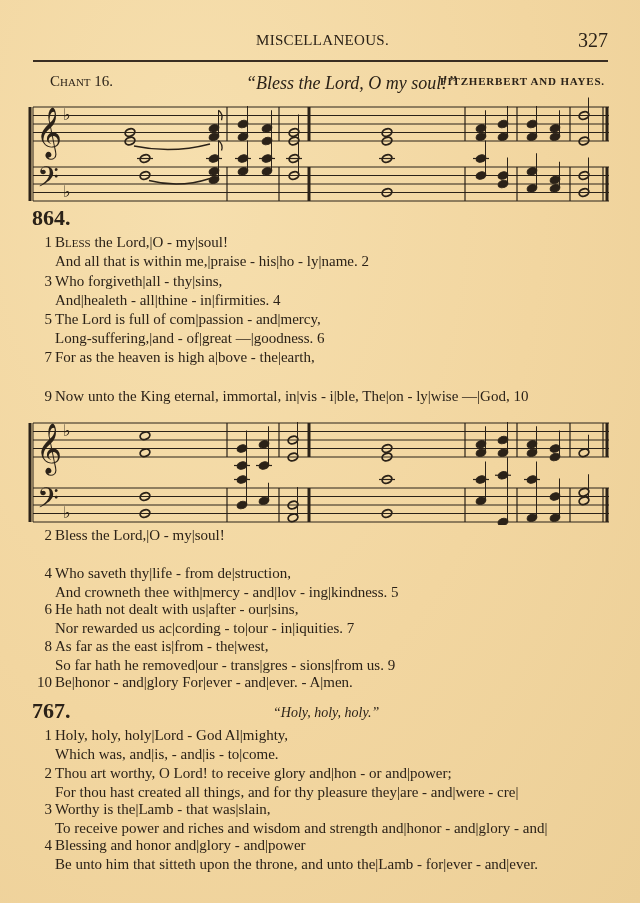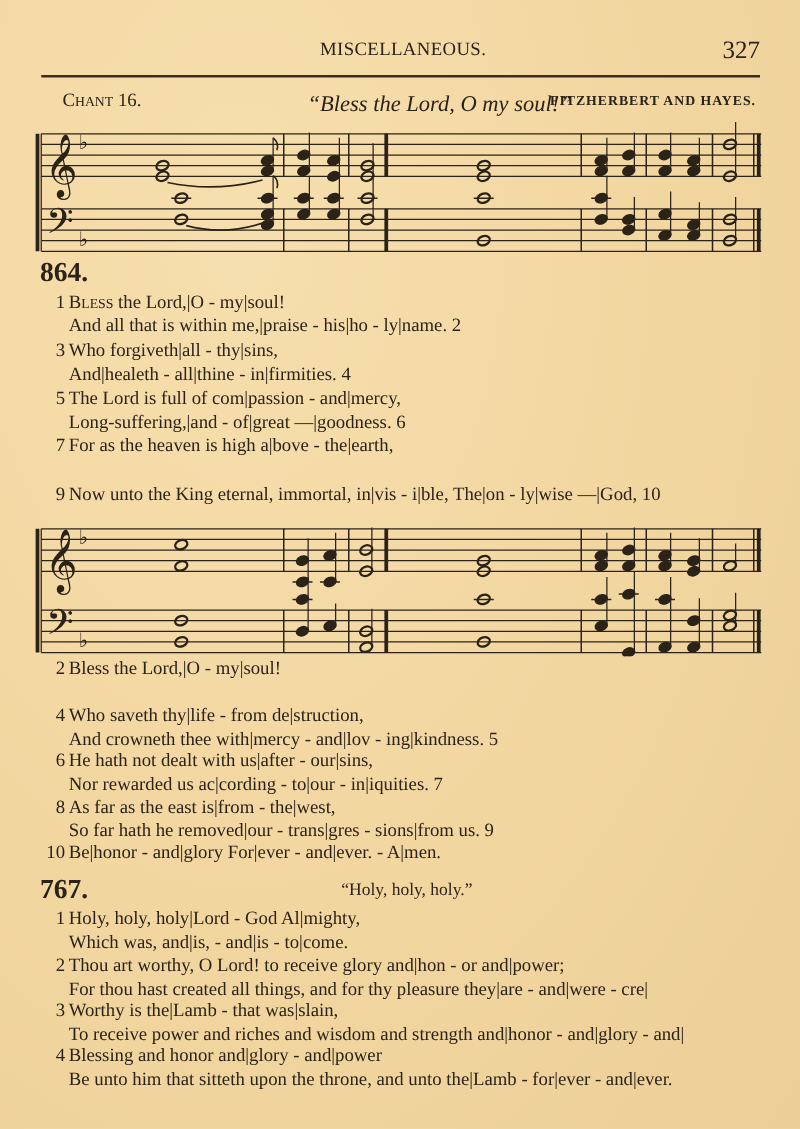--- a/index.html
+++ b/index.html
@@ -27,21 +27,21 @@
   .chant-head { top: 73px; left: 50px; width: 575px; height: 18px; font-size: 14px; }
   .chant-name { position: absolute; left: 0; top: 0; font-variant: small-caps; font-size: 15px; }
   .chant-title { position: absolute; left: 196px; top: 0; font-style: italic; font-size: 18px; }
   .chant-composer { position: absolute; left: 390px; top: 2px; font-variant: small-caps; font-size: 11px; letter-spacing: 0.8px; font-weight: bold; }
   svg.staff { position: absolute; left: 0; }
   .hymn-num { position: absolute; font-size: 22px; font-weight: bold; font-family: "Liberation Serif", serif; }
   .verse { position: absolute; font-size: 15px; line-height: 19px; white-space: nowrap; }
   .verse .n { position: absolute; left: -15px; width: 12px; text-align: right; }
   .verse .n2 { position: absolute; left: -22px; width: 19px; text-align: right; }
   .sc { font-variant: small-caps; }
-  .subtitle { position: absolute; font-size: 14px; }
+  .subtitle { position: absolute; font-style: italic; font-size: 14px; }
 </style>
 </head>
 <body>
 
 <div class="abs running-head">
   <span class="running-title">MISCELLANEOUS.</span>
   <span class="page-num">327</span>
 </div>
 <div class="rule"></div>
 

